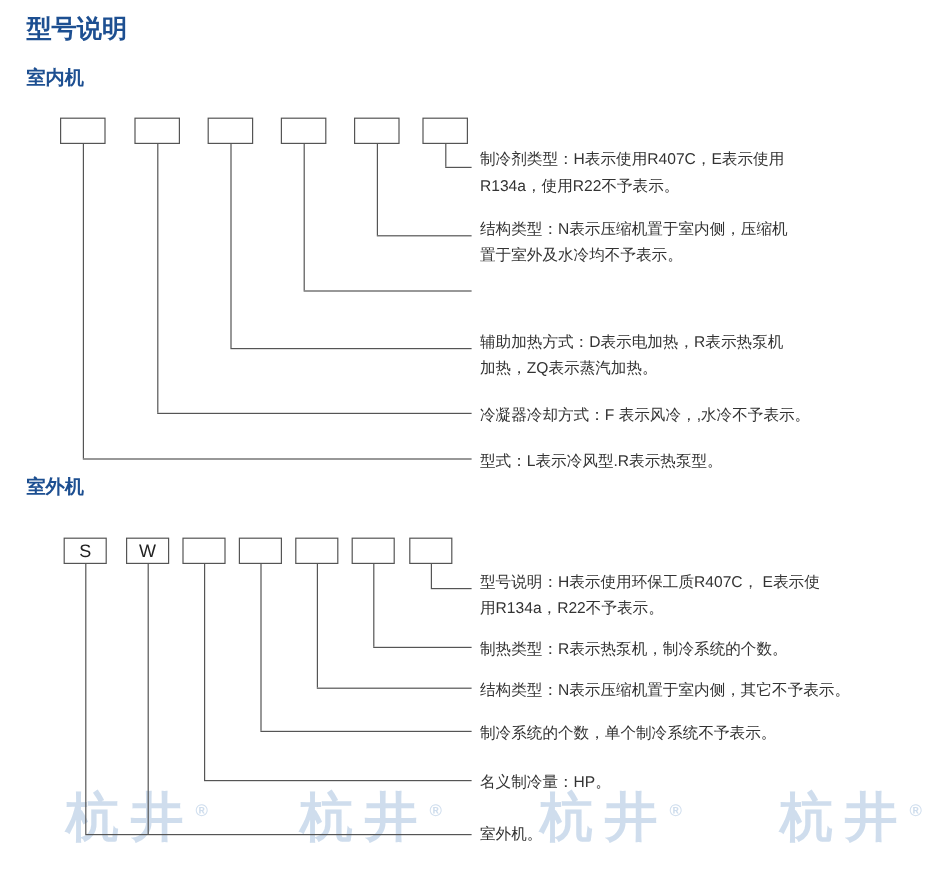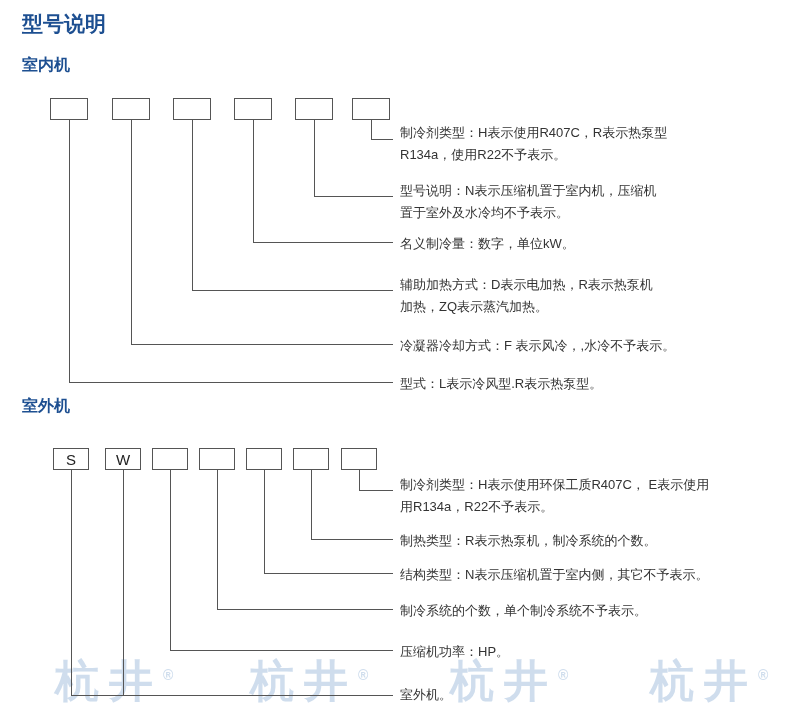--- a/index.html
+++ b/index.html
@@ -83,25 +83,24 @@
 
   <div class="vline" style="left:192px;top:120px;height:170px"></div>
   <div class="hline" style="left:192px;top:290px;width:201px"></div>
 
   <div class="vline" style="left:131px;top:120px;height:224px"></div>
   <div class="hline" style="left:131px;top:344px;width:262px"></div>
 
   <div class="vline" style="left:69px;top:120px;height:262px"></div>
   <div class="hline" style="left:69px;top:382px;width:324px"></div>
 
-  <div class="callout" style="top:122px">制冷剂类型：H表示使用R407C，R表示热泵型
+  <div class="callout" style="top:122px">制冷剂类型：H表示使用R407C，E表示使用
 R134a，使用R22不予表示。</div>
-  <div class="callout" style="top:180px">型号说明：N表示压缩机置于室内机，压缩机
+  <div class="callout" style="top:180px">结构类型：N表示压缩机置于室内侧，压缩机
 置于室外及水冷均不予表示。</div>
-  <div class="callout" style="top:233px">名义制冷量：数字，单位kW。</div>
   <div class="callout" style="top:274px">辅助加热方式：D表示电加热，R表示热泵机
 加热，ZQ表示蒸汽加热。</div>
   <div class="callout" style="top:335px">冷凝器冷却方式：F 表示风冷，,水冷不予表示。</div>
   <div class="callout" style="top:373px">型式：L表示冷风型.R表示热泵型。</div>
 
   <div class="mbox small" style="left:53px;top:448px">
       <span>S</span>
     </div>
   <div class="mbox small" style="left:105px;top:448px">
       <span>W</span>
@@ -124,21 +123,21 @@
   <div class="vline" style="left:217px;top:470px;height:139px"></div>
   <div class="hline" style="left:217px;top:609px;width:176px"></div>
 
   <div class="vline" style="left:170px;top:470px;height:180px"></div>
   <div class="hline" style="left:170px;top:650px;width:223px"></div>
 
   <div class="vline" style="left:123px;top:470px;height:225px"></div>
   <div class="vline" style="left:71px;top:470px;height:225px"></div>
   <div class="hline" style="left:71px;top:695px;width:322px"></div>
 
-  <div class="callout" style="top:474px">制冷剂类型：H表示使用环保工质R407C， E表示使用
+  <div class="callout" style="top:474px">型号说明：H表示使用环保工质R407C， E表示使
 用R134a，R22不予表示。</div>
   <div class="callout" style="top:530px">制热类型：R表示热泵机，制冷系统的个数。</div>
   <div class="callout" style="top:564px">结构类型：N表示压缩机置于室内侧，其它不予表示。</div>
   <div class="callout" style="top:600px">制冷系统的个数，单个制冷系统不予表示。</div>
-  <div class="callout" style="top:641px">压缩机功率：HP。</div>
+  <div class="callout" style="top:641px">名义制冷量：HP。</div>
   <div class="callout" style="top:684px">室外机。</div>
 
 </div>
 
 </body></html>

